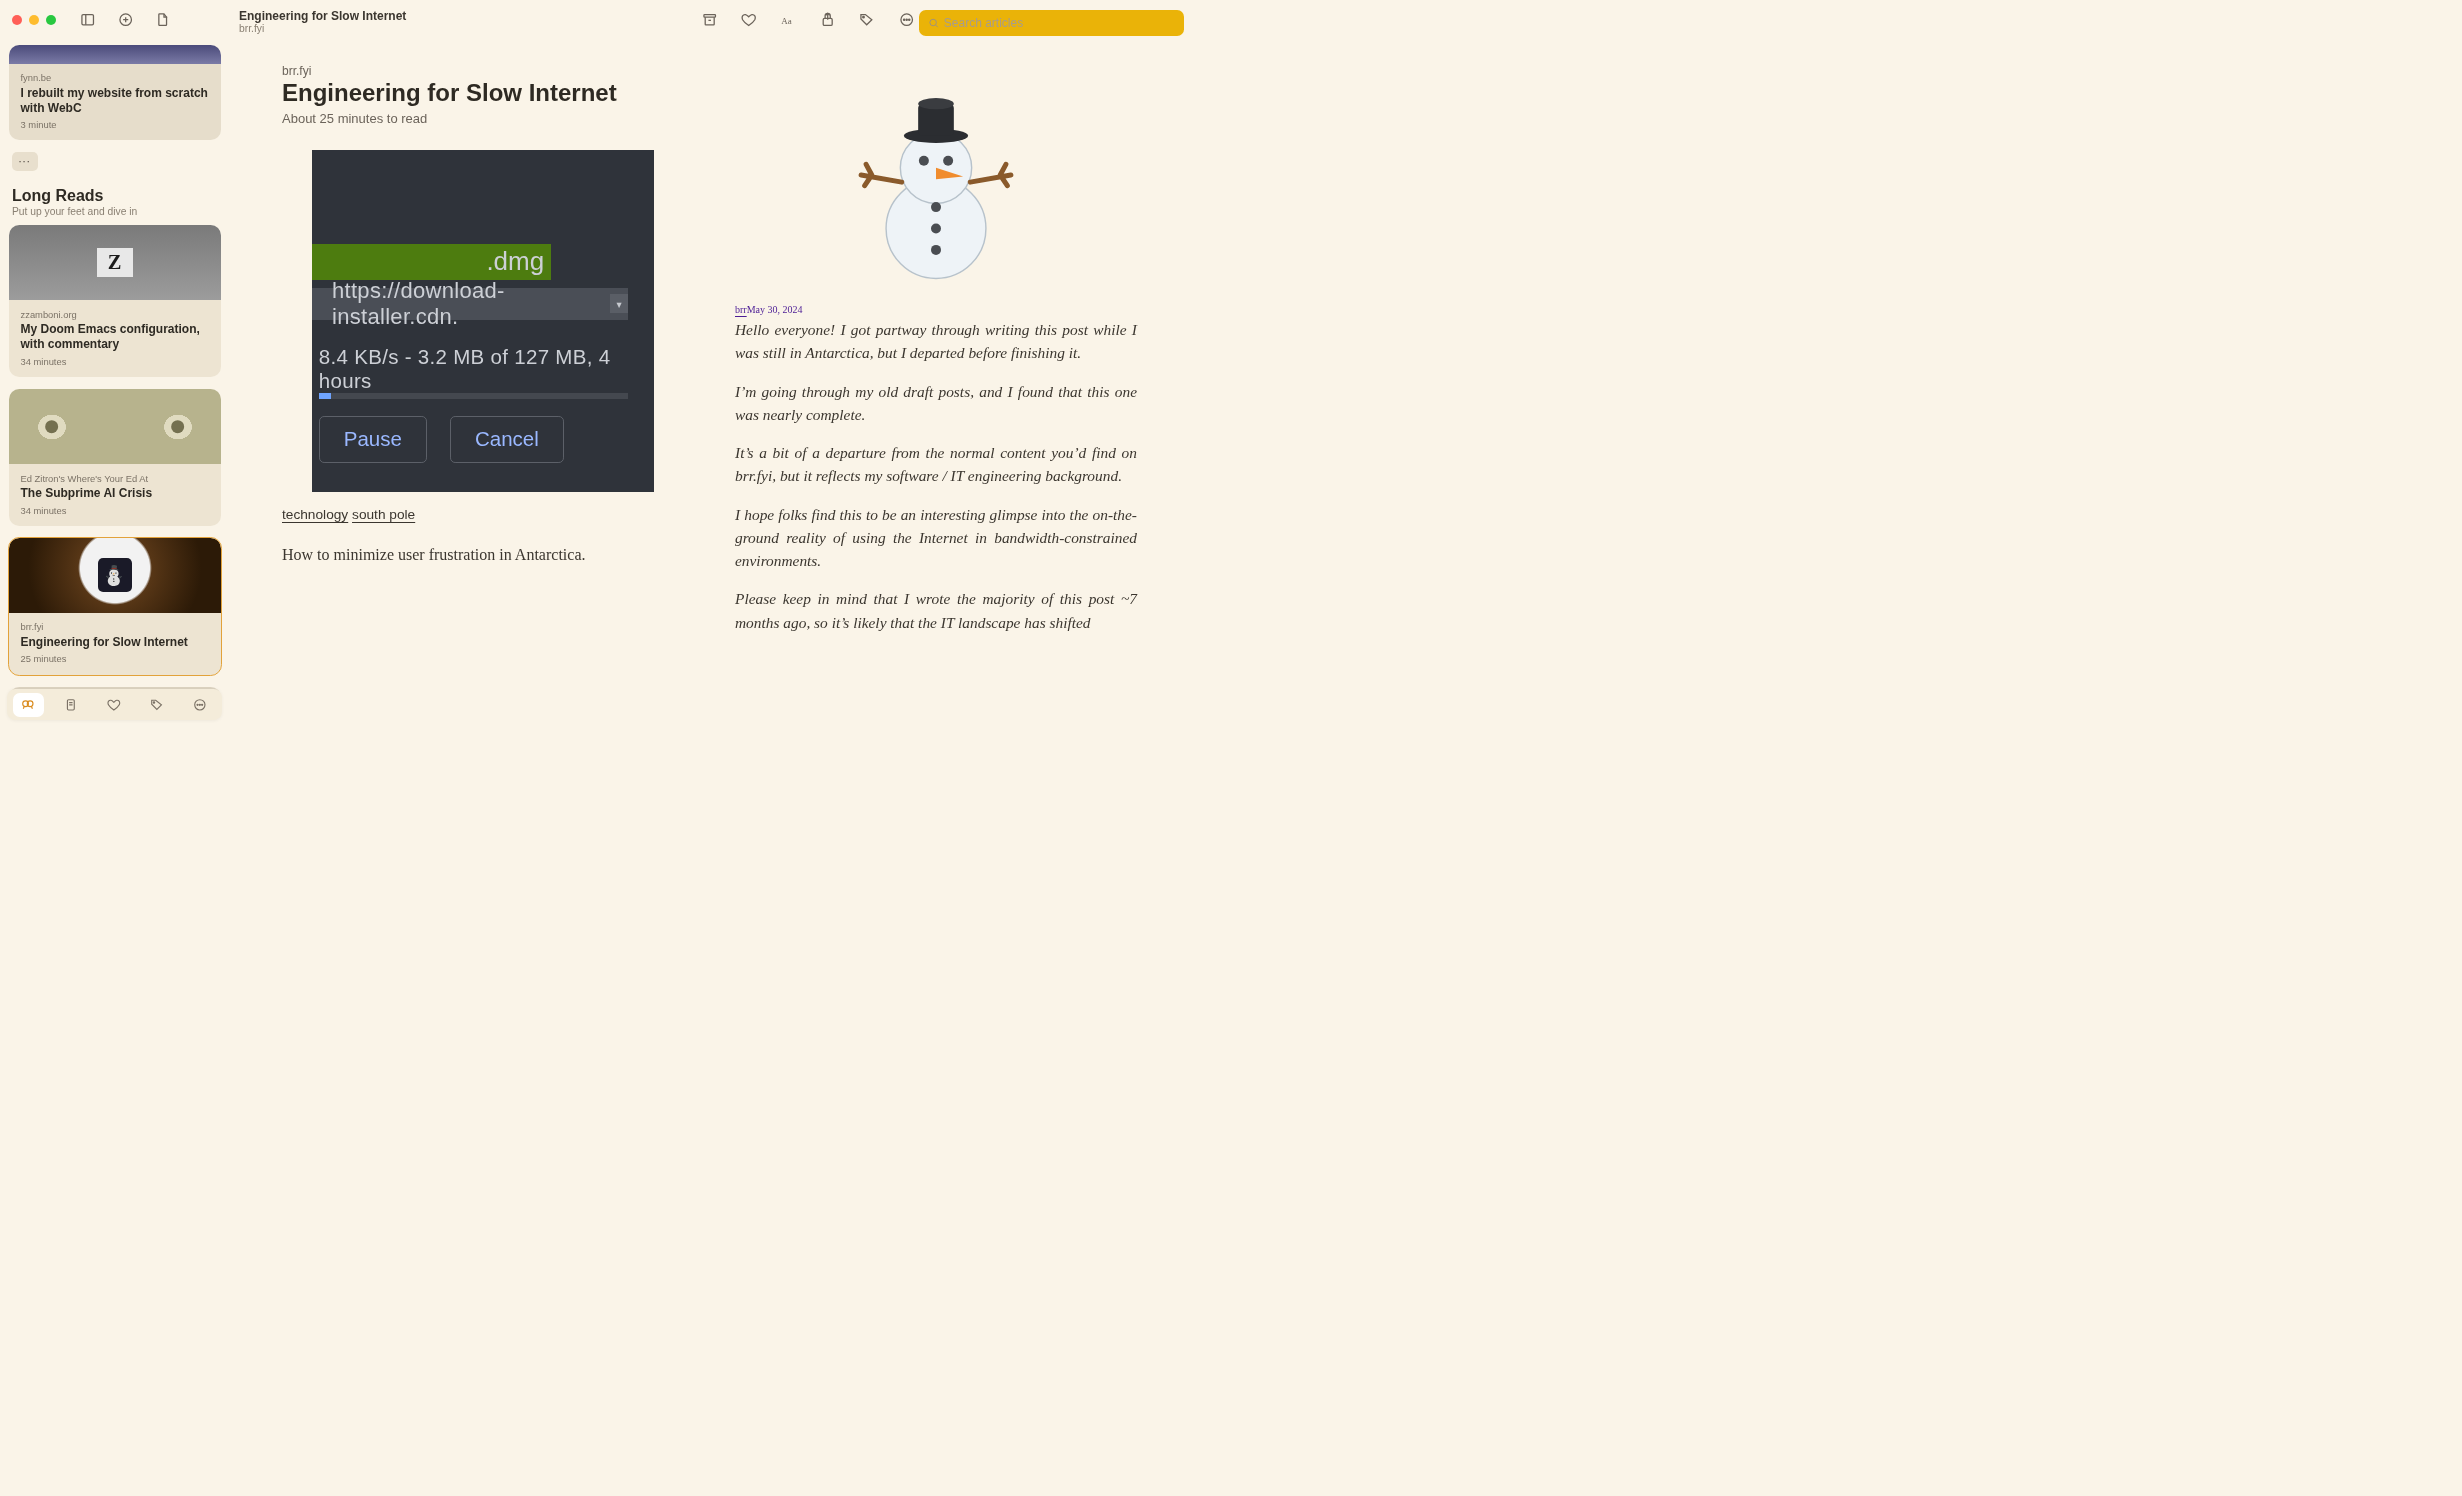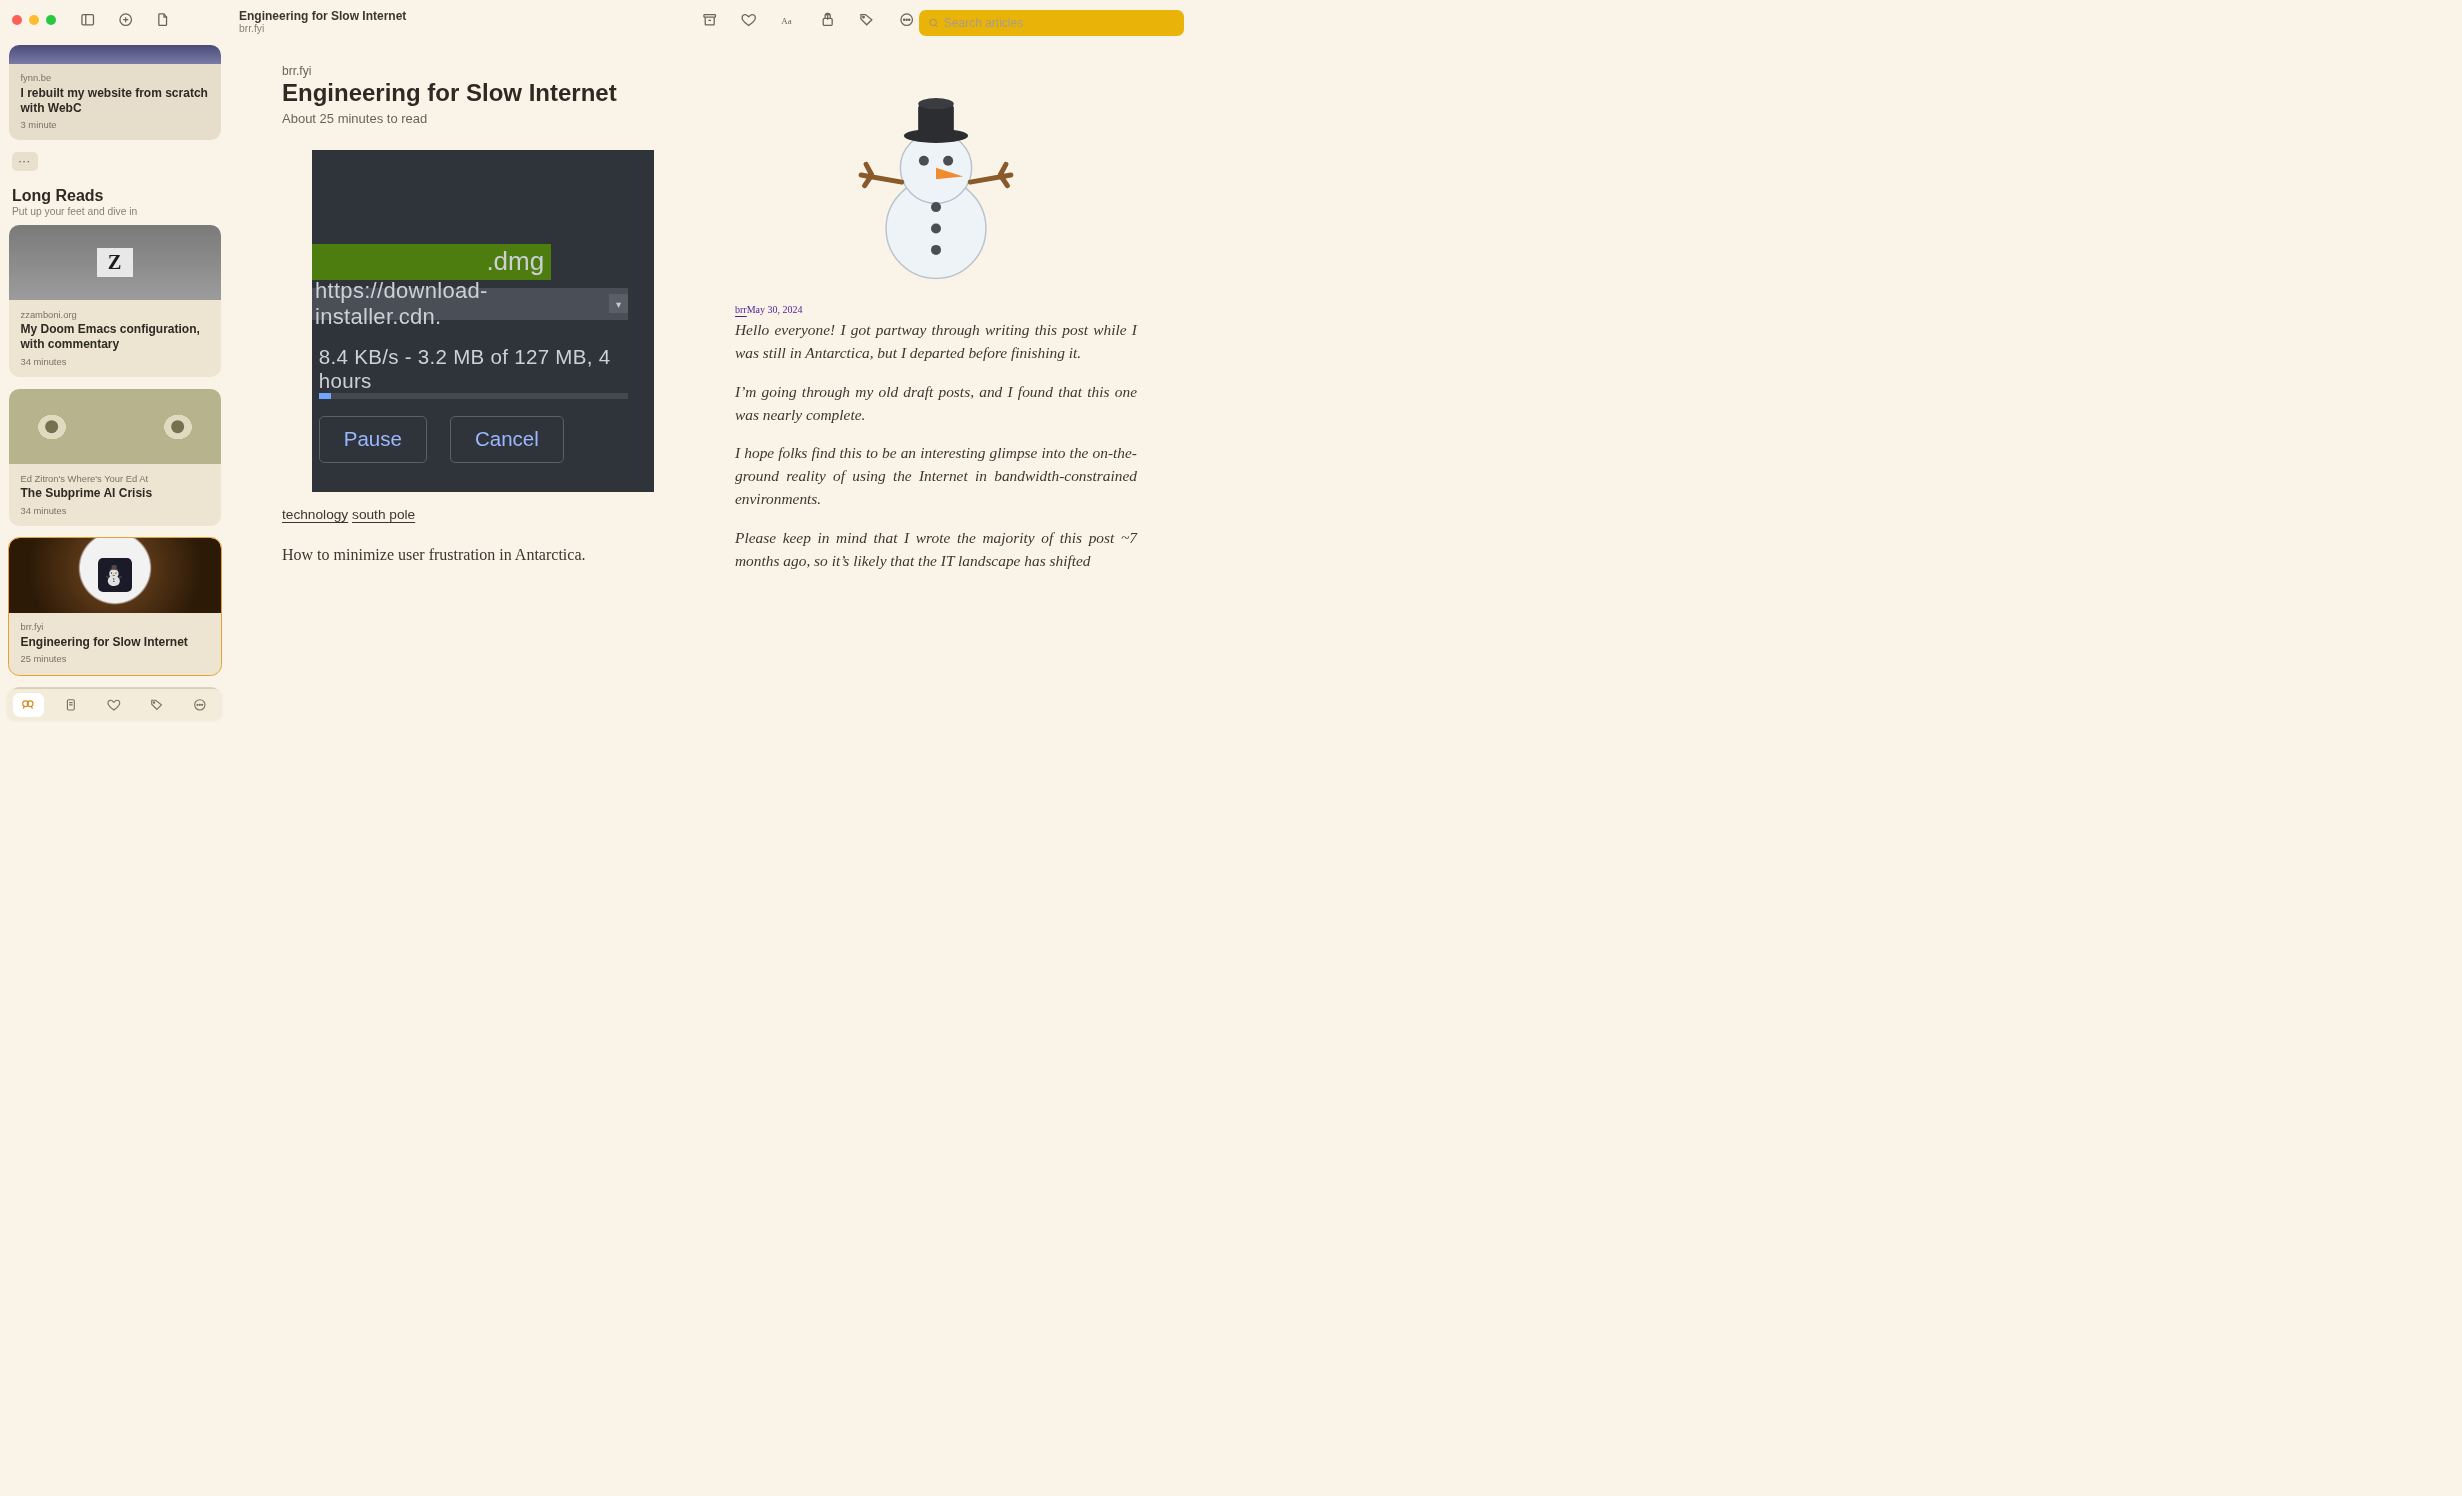--- a/index.html
+++ b/index.html
@@ -187,21 +187,21 @@
     }
     .embed-line1 {
       position:absolute; top:94px; left:0; right:103px;
       background:#4d7c0f; height:36px;
       display:flex; justify-content:flex-end; align-items:center;
       font-size:26px; padding-right:6.8px;
     }
     .embed-url-row {
       position:absolute; top:138px; left:0; right:26px;
       background:#4a4e56; height:32px;
-      display:flex; align-items:center; padding-left:3px;
+      display:flex; align-items:center; padding-left:20px;
       font-size:22px; letter-spacing:0.3px;
     }
     .dd-btn { width:19px; height:19px; background:#5a5e66;
       margin-left:auto; display:flex;align-items:center;justify-content:center;
       font-size:10.3px; color:#c7cad0; }
     .embed-status { position:absolute; top:195px; left:6.8px; font-size:20.5px; letter-spacing:0.3px; }
     .embed-progress { position:absolute; top:243px; left:6.8px; right:26px; height:6.8px;
       background:#44484f; }
     .embed-progress .bar { height:100%; width:4%; background:#6fa4ff; }
     .embed-btns { position:absolute; bottom:29px; left:6.8px; display:flex; gap:23px; }
@@ -464,17 +464,18 @@
         <path d="M198 160 L255 150 M240 150 L248 135 M240 150 L250 165" stroke="#8a5a2b" stroke-width="7" stroke-linecap="round" fill="none"></path>
       </svg>
     </div>
 
     <div class="byline">
       <span class="brr">brr</span><span>May 30, 2024</span>
     </div>
 
     <div class="para">Hello everyone! I got partway through writing this post while I was still in Antarctica, but I departed before finishing it.</div>
     <div class="para">I’m going through my old draft posts, and I found that this one was nearly complete.</div>
+    <div class="para">It’s a bit of a departure from the normal content you’d find on brr.fyi, but it reflects my software / IT engi­neer­ing back­ground.</div>
     <div class="para">I hope folks find this to be an interesting glimpse into the on-the-ground reality of using the Internet in bandwidth-con­strained environments.</div>
     <div class="para">Please keep in mind that I wrote the majority of this post ~7 months ago, so it’s likely that the IT landscape has shifted</div>
   </div>
 </div>
 
 
 </body></html>

